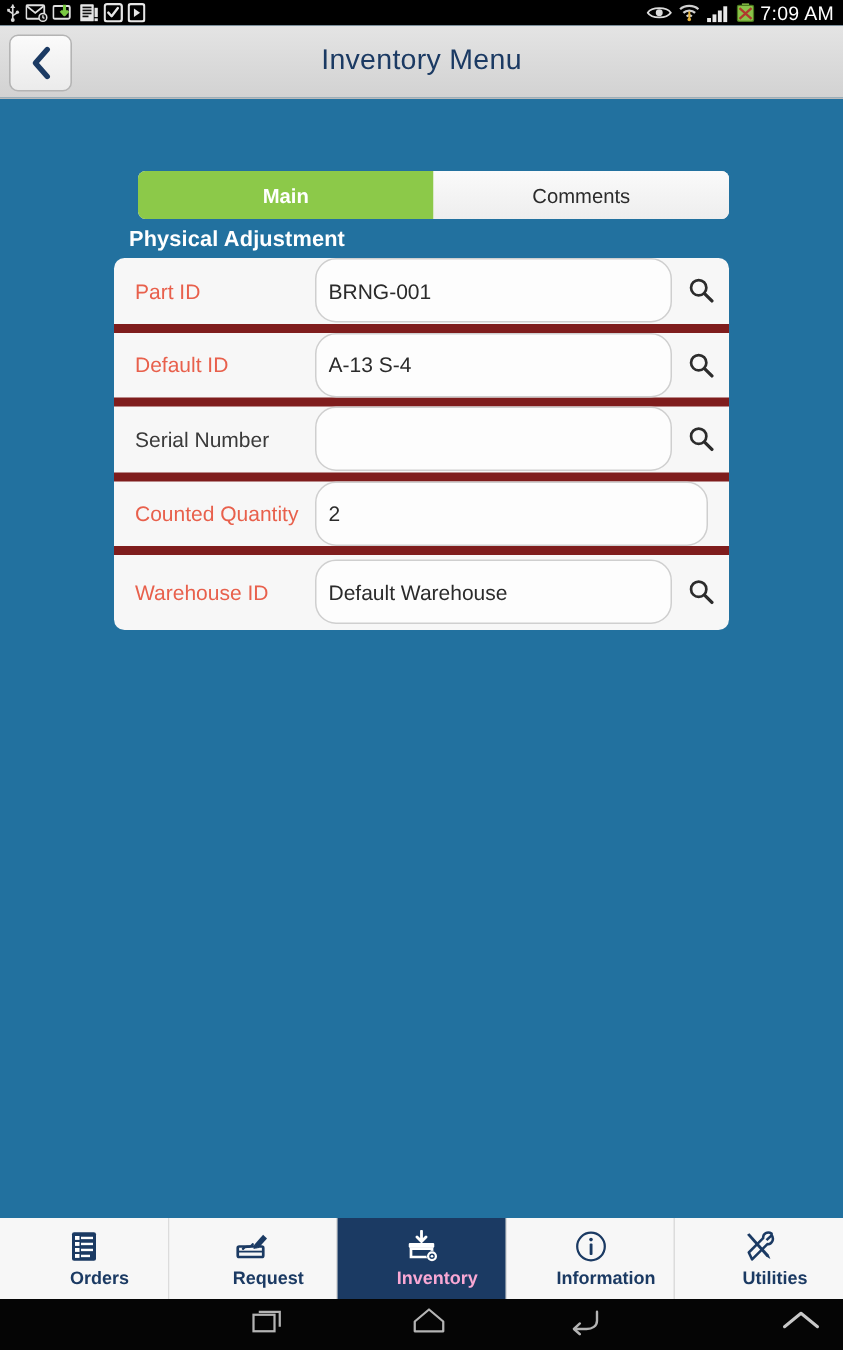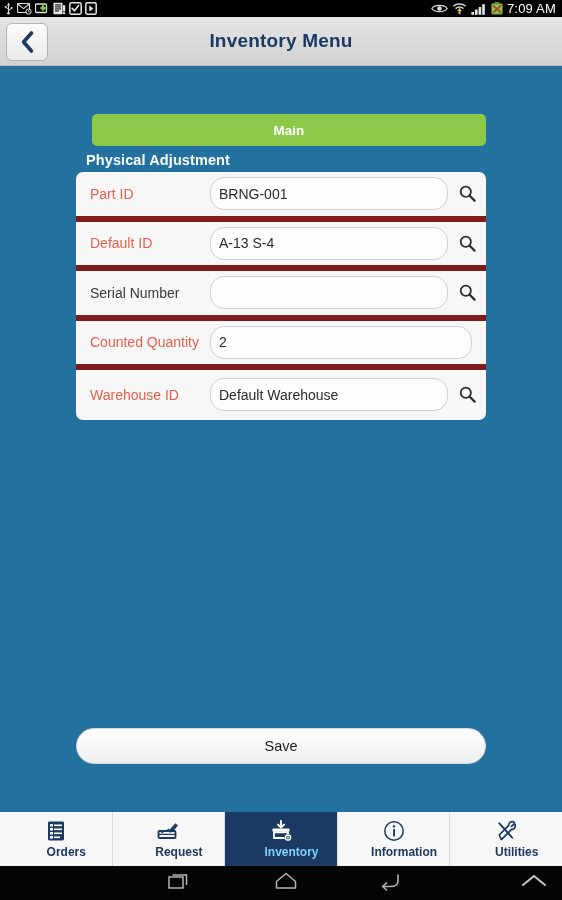--- a/index.html
+++ b/index.html
@@ -44,21 +44,21 @@
   .backbtn {
     position: absolute; left: 6px; top: 6px;
     width: 42px; height: 38px;
     background: linear-gradient(#fbfbfb, #ebebeb);
     border: 1px solid #b4b4b4; border-radius: 6px;
     display: flex; align-items: center; justify-content: center;
     cursor: pointer;
   }
   .page-title {
     width: 100%; text-align: center;
-    color: #1b3a63; font-size: 19px; font-weight: bold;
+    color: #1b3a63; font-size: 19px; font-weight: normal;
     letter-spacing: .2px;
   }
 
   
   .body {
     flex: 1 1 auto; position: relative;
     background: #22719f;
     padding: 0 76px;
     display: flex; flex-direction: column;
   }
@@ -102,21 +102,21 @@
     border-bottom: 6px solid #7f1d1d;
   }
   .row:last-child { border-bottom: none; }
   .row-label {
     width: 120px; flex: 0 0 120px;
     font-size: 14px; color: #e8604c;
   }
   .row-label.plain { color: #3a3a3a; }
   .row-input {
     flex: 1 1 auto;
-    height: 33px;
+    height: 43px;
     background: #fdfdfd;
     border: 1px solid #cfcfcf;
     border-radius: 14px;
     font-size: 14px; color: #2b2b2b;
     font-family: "Liberation Sans", sans-serif;
     padding: 0 8px;
     outline: none;
     min-width: 0;
   }
   .row-input::placeholder { color: #b0b0b0; }
@@ -154,21 +154,21 @@
     gap: 3px;
     border-right: 1px solid #dcdcdc;
     cursor: pointer;
     background: #f7f7f7;
   }
   .navitem:last-child { border-right: none; }
   .navitem .nav-label {
     font-size: 12px; color: #1b3a63; font-weight: bold; margin-left: 21px;
   }
   .navitem.active { background: #1b3a63; }
-  .navitem.active .nav-label { color: #7dd3fc; }
+  .navitem.active .nav-label { color: #f9a8d4; }
 
   
   .softkeys {
     flex: 0 0 auto;
     height: 34px;
     background: #050505;
     display: flex; align-items: center;
     position: relative;
   }
   .sk { position: absolute; top: 50%; transform: translateY(-50%); cursor: pointer; }
@@ -255,20 +255,23 @@
     </div>
     <div class="page-title">Inventory Menu</div>
   </div>
 
   <div class="body">
 
     <div class="tabs">
       <div class="tab active">
         <span>Main</span>
       </div>
+      <div class="tab">
+        <span>Comments</span>
+      </div>
     </div>
 
     <div class="section-title">Physical Adjustment</div>
 
     <div class="card">
 
       <div class="row">
         <div class="row-label">Part ID</div>
         <input class="row-input" type="text" value="BRNG-001" style="">
         <div class="row-search">
@@ -313,23 +316,20 @@
         <div class="row-search">
           <svg width="17" height="17" viewBox="0 0 17 17">
             <circle cx="6.8" cy="6.8" r="5.1" fill="none" stroke="#2c2c2c" stroke-width="1.8"></circle>
             <path d="M10.7 10.7 L15.6 15.6" stroke="#2c2c2c" stroke-width="2.2" stroke-linecap="round"></path>
           </svg>
         </div>
       </div>
 
     </div>
 
-    <div class="save-wrap">
-      <button class="save-btn">Save</button>
-    </div>
   </div>
 
   <div class="appnav">
 
     <div class="navitem">
       <svg width="22" height="22" viewBox="0 0 22 22">
         <rect x="3" y="1.5" width="16" height="19" rx="1.4" fill="#1b3a63"></rect>
         <rect x="5" y="4" width="3" height="2.6" fill="#fff"></rect>
         <rect x="9" y="4.5" width="8" height="1.6" fill="#fff"></rect>
         <rect x="5" y="8" width="3" height="2.6" fill="#fff"></rect>

